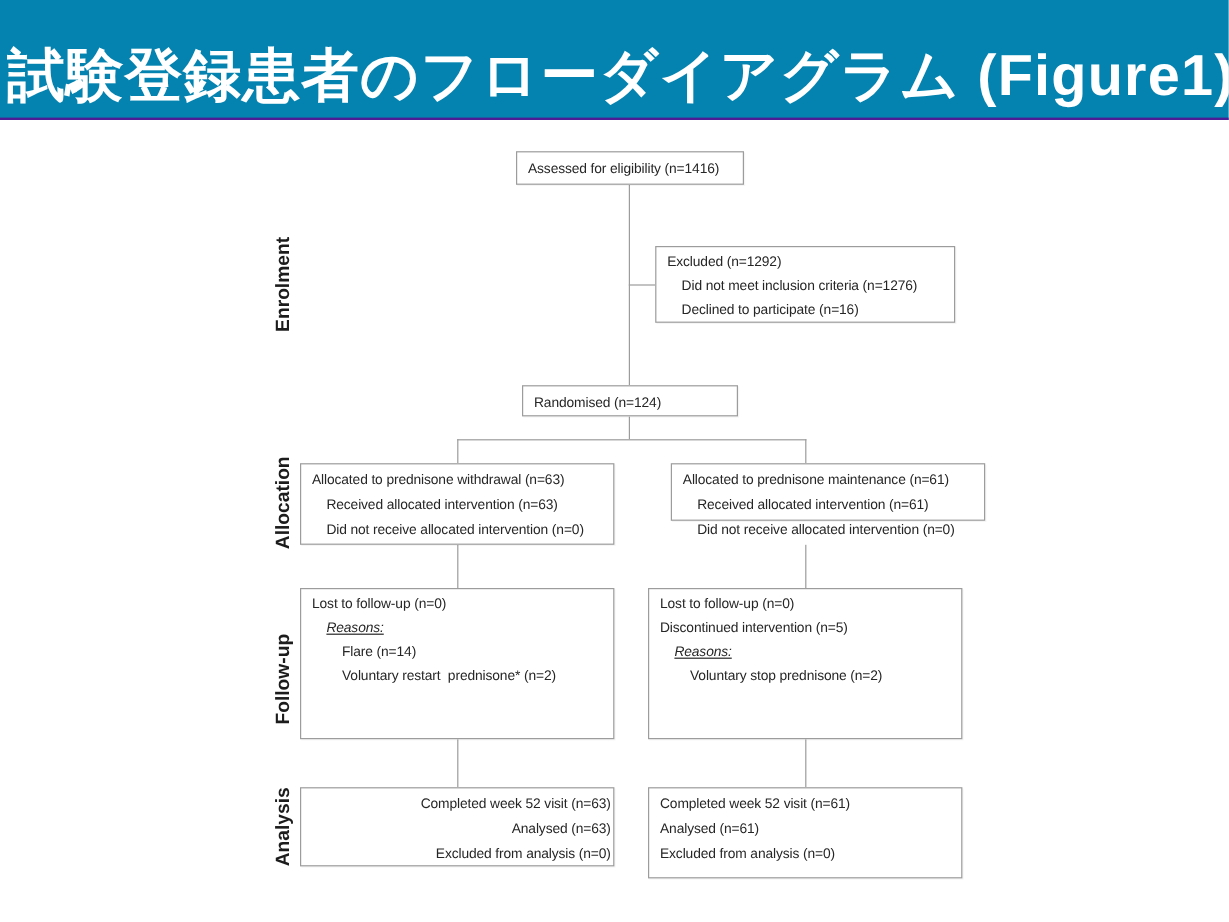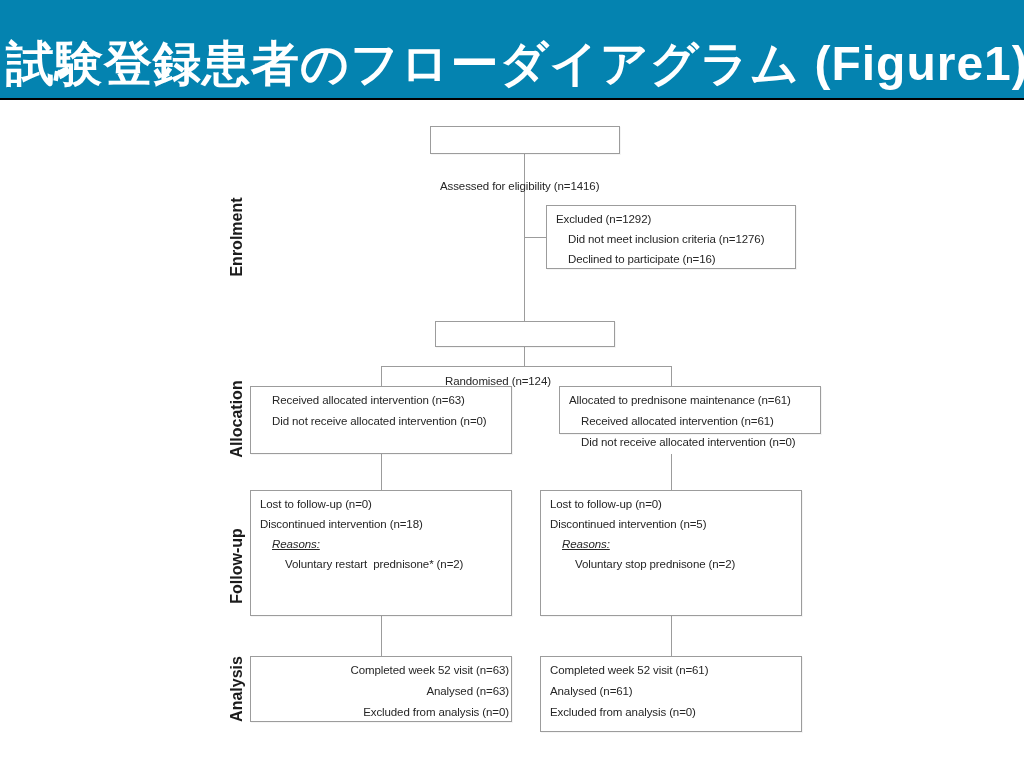--- a/index.html
+++ b/index.html
@@ -15,21 +15,21 @@
   body{
     background:var(--background);
     font-family:"Liberation Sans","DejaVu Sans",sans-serif;
     color:var(--text);
     position:relative;
   }
   .banner{
     position:absolute;left:0;top:0;width:1024px;height:100px;
     background:var(--banner);
     display:flex;align-items:flex-end;
-    border-bottom:2px solid #000000;
+    border-bottom:2px solid #4c1d95;
   }
   .banner h1{
     color:var(--title);
     font-weight:bold;
     font-size:48px;
     line-height:1.0;
     padding:0 2px 10px 6px;
     letter-spacing:1px;
     white-space:nowrap;
   }
@@ -39,21 +39,21 @@
     background:#fff;
     border:1px solid var(--box-border);
     padding:3px 2px 2px 9px;
     font-size:11.5px;
     letter-spacing:-0.1px;
     color:var(--text);
     box-shadow:1px 1px 0 rgba(0,0,0,0.04);
   }
   .ln{line-height:20px;white-space:pre;}
   .lh21 .ln{line-height:21px;}
-  .single .ln{line-height:20px;padding-top:1px;margin-top:45px;}
+  .single .ln{line-height:20px;padding-top:1px;}
   .i1{padding-left:12px;}
   .i2{padding-left:25px;}
   .it{font-style:italic;text-decoration:underline;}
   .vline,.hline{position:absolute;background:var(--line);}
   .vline{width:1px;}
   .hline{height:1px;}
   .stage{
     position:absolute;
     font-size:16px;
     font-weight:bold;
@@ -95,34 +95,35 @@
     <div class="ln">Excluded (n=1292)</div>
     <div class="ln i1">Did not meet inclusion criteria (n=1276)</div>
     <div class="ln i1">Declined to participate (n=16)</div>
   </div>
 
   <div class="box single" style="left:435px;top:221px;width:180px;height:26px;">
     <div class="ln">Randomised (n=124)</div>
   </div>
 
   <div class="box lh21" style="left:250px;top:286px;width:262px;height:68px;">
+    <div class="ln">Allocated to prednisone withdrawal (n=63)</div>
     <div class="ln i1">Received allocated intervention (n=63)</div>
     <div class="ln i1">Did not receive allocated intervention (n=0)</div>
   </div>
 
   <div class="box lh21" style="left:559px;top:286px;width:262px;height:48px;">
     <div class="ln">Allocated to prednisone maintenance (n=61)</div>
     <div class="ln i1">Received allocated intervention (n=61)</div>
     <div class="ln i1">Did not receive allocated intervention (n=0)</div>
   </div>
 
   <div class="box" style="left:250px;top:390px;width:262px;height:126px;">
     <div class="ln">Lost to follow-up (n=0)</div>
-    <div class="ln">Discontinued intervention (n=18)</div>
     <div class="ln i1 it">Reasons:</div>
+    <div class="ln i2">Flare (n=14)</div>
     <div class="ln i2">Voluntary restart  prednisone* (n=2)</div>
   </div>
 
   <div class="box" style="left:540px;top:390px;width:262px;height:126px;">
     <div class="ln">Lost to follow-up (n=0)</div>
     <div class="ln">Discontinued intervention (n=5)</div>
     <div class="ln i1 it">Reasons:</div>
     <div class="ln i2">Voluntary stop prednisone (n=2)</div>
   </div>
 

